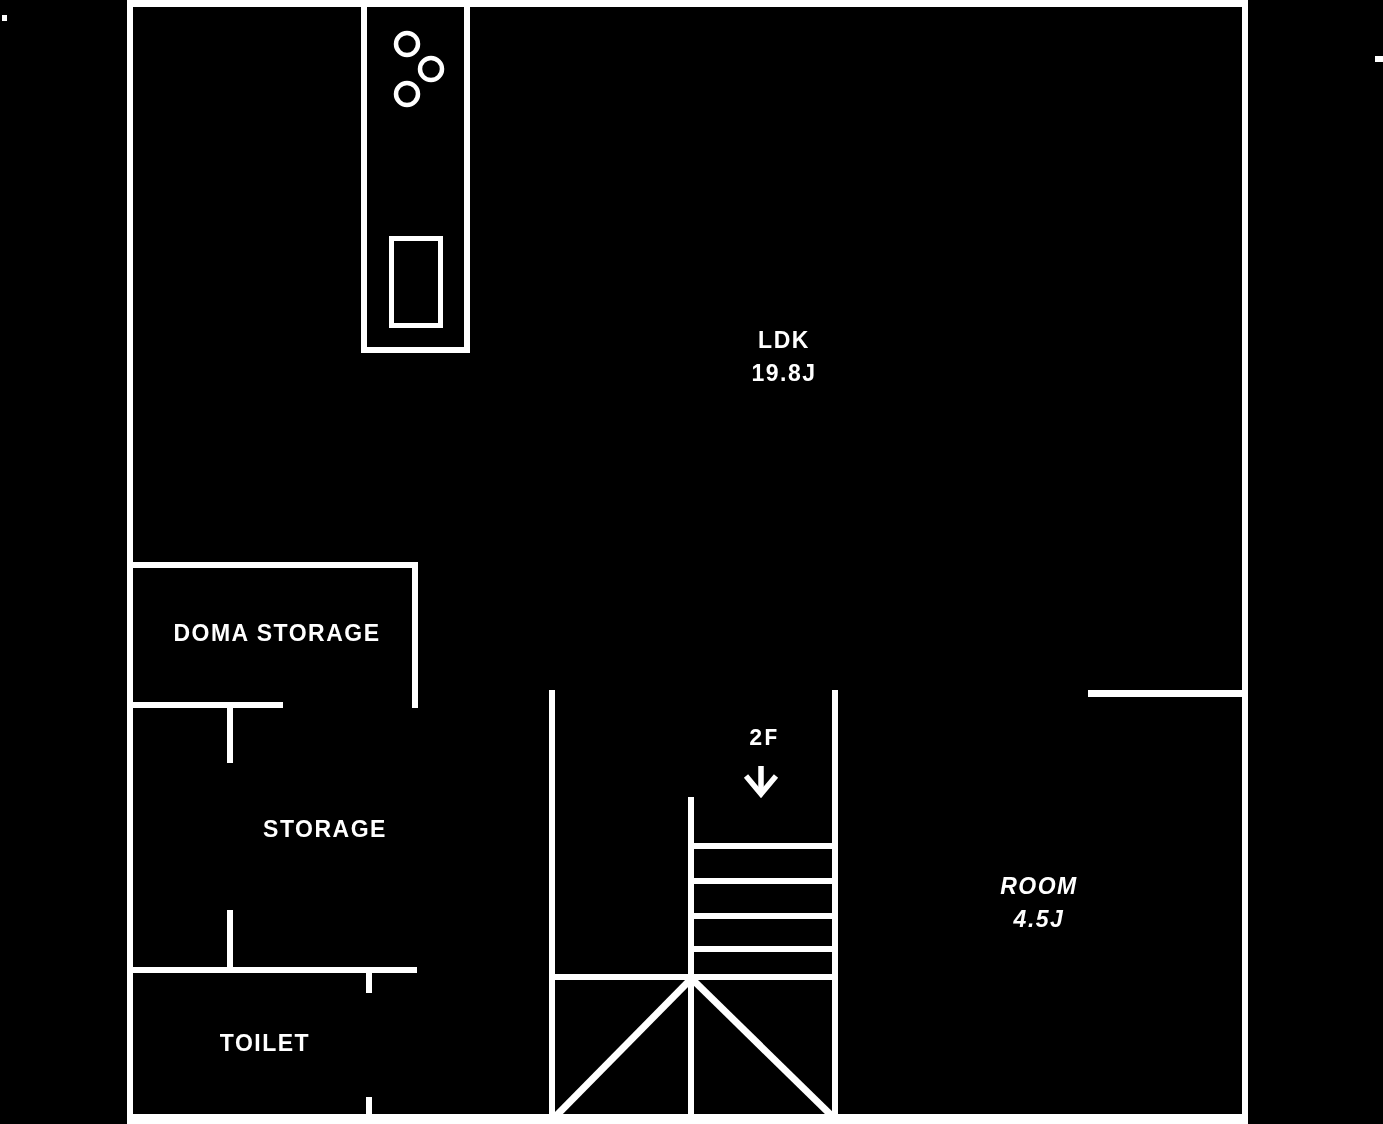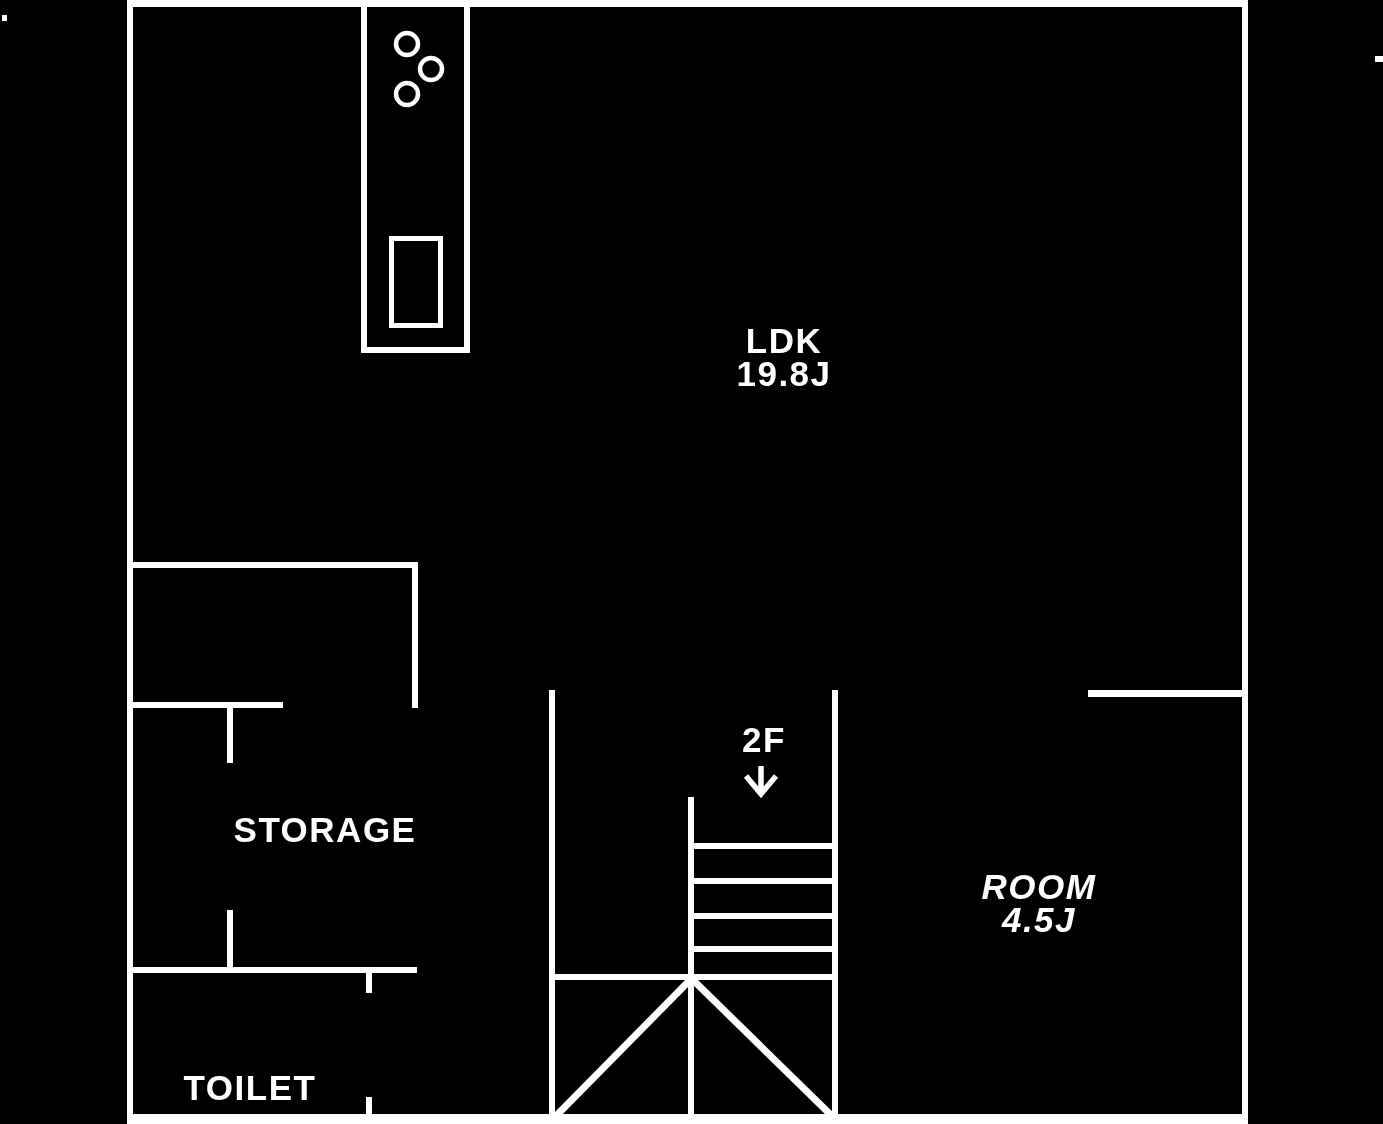--- a/index.html
+++ b/index.html
@@ -26,21 +26,21 @@
   }
   #geometry .stroked {
     fill: none;
     stroke: var(--line, #fff);
   }
   .room-label {
     position: absolute;
     transform: translateX(-50%);
     color: var(--line, #fff);
     font-weight: 700;
-    font-size: 35px;
+    font-size: 23px;
     letter-spacing: 1.5px;
     line-height: 33px;
     text-align: center;
     white-space: nowrap;
   }
 </style>
 </head>
 <body>
 
 <div id="plan">
@@ -103,31 +103,34 @@
       <line class="stroked" x1="761" y1="766" x2="761" y2="790" stroke-width="5.5"></line>
       <polyline class="stroked" points="746,776 761,794 776,776" stroke-width="5.5"></polyline>
     </g>
   </svg>
 
   <div class="room-label" style="left:784px; top:324px;">
     <div>LDK</div>
     <div>19.8J</div>
   </div>
 
+  <div class="room-label" style="left:277px; top:617px;">
+    <div>DOMA STORAGE</div>
+  </div>
 
   <div class="room-label" style="left:325px; top:813px;">
     <div>STORAGE</div>
   </div>
 
-  <div class="room-label" style="left:250px; top:1027px;margin-top:44px;">
+  <div class="room-label" style="left:265px; top:1027px;">
     <div>TOILET</div>
   </div>
 
   <div class="room-label" style="left:1039px; top:870px;font-style:italic;">
     <div>ROOM</div>
     <div>4.5J</div>
   </div>
 
-  <div class="room-label" style="left:764px; top:723px;">
+  <div class="room-label" style="left:764px; top:723px;font-family:Liberation Mono, monospace;">
     <div>2F</div>
   </div>
 
 </div>
 
 </body></html>

